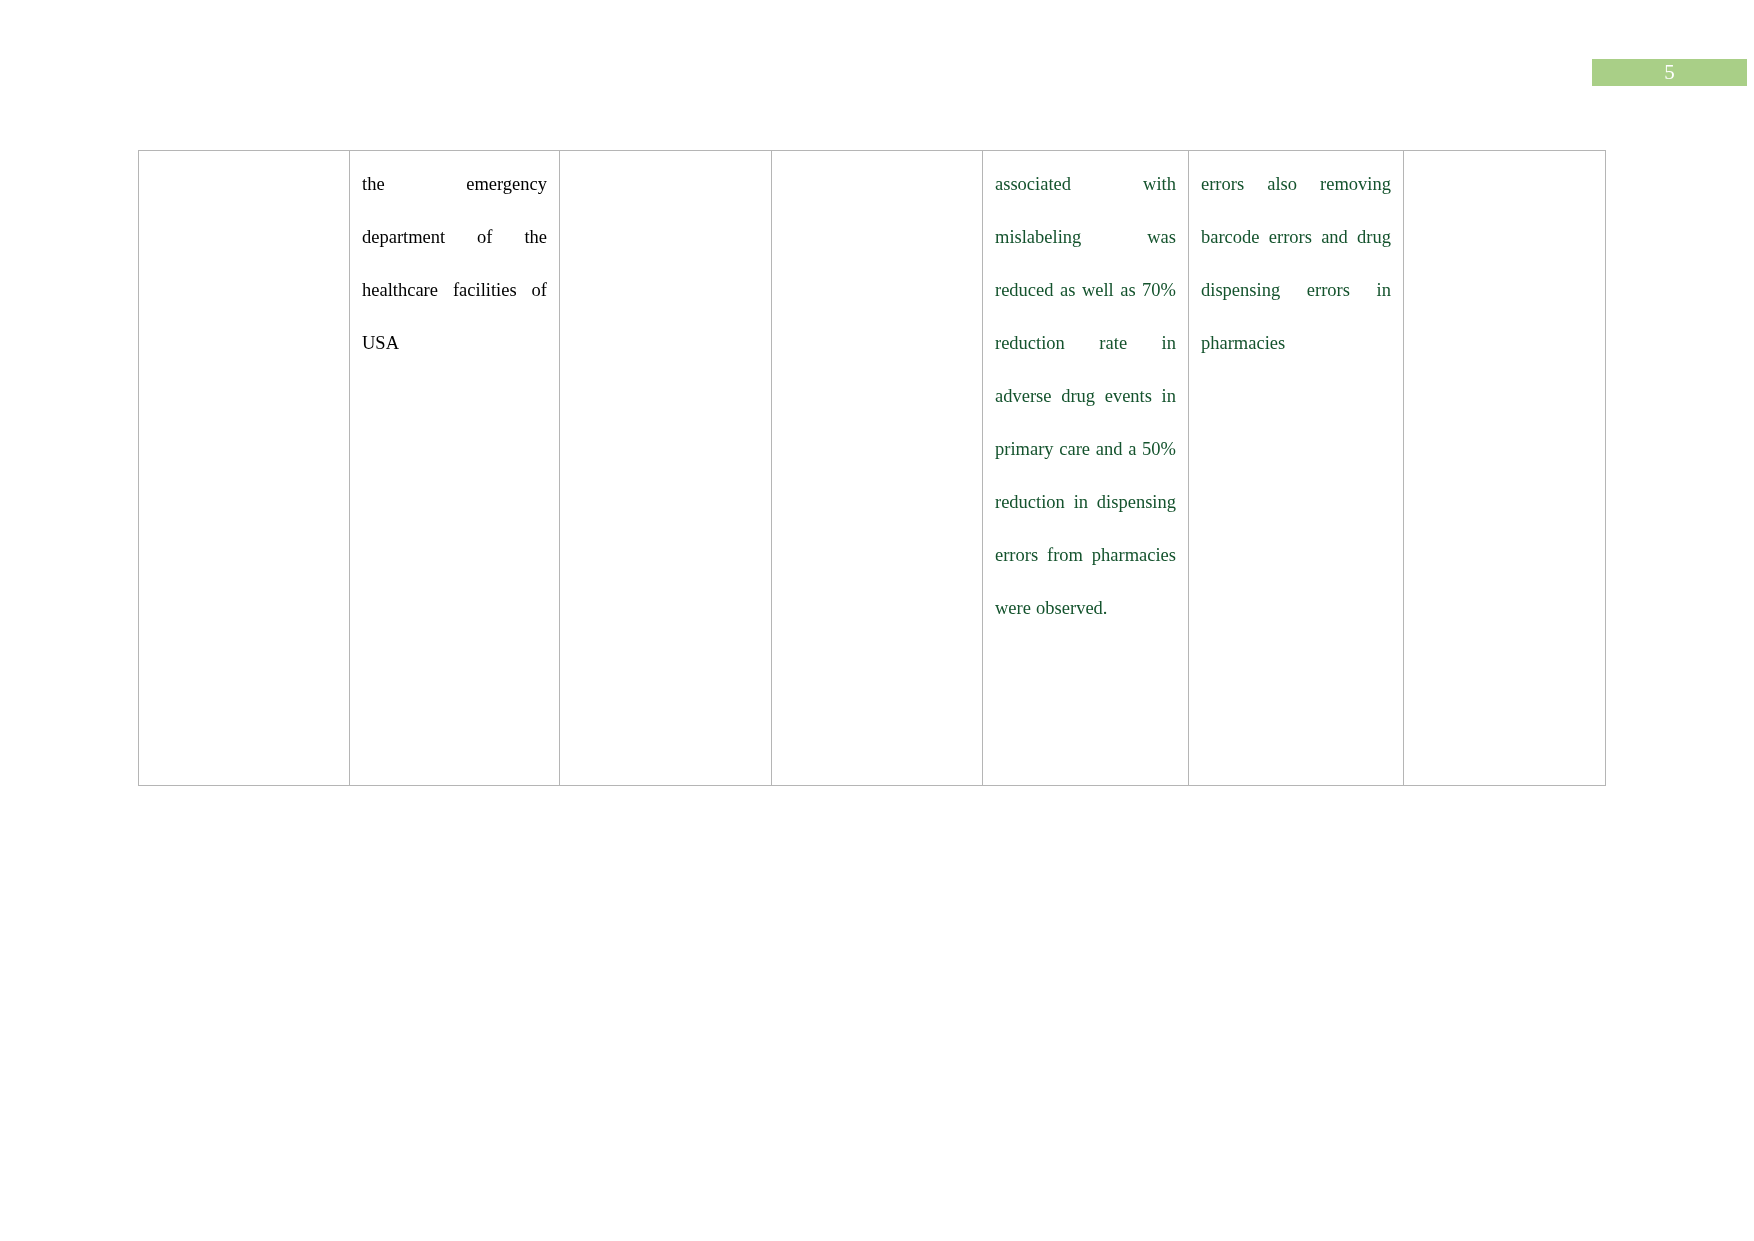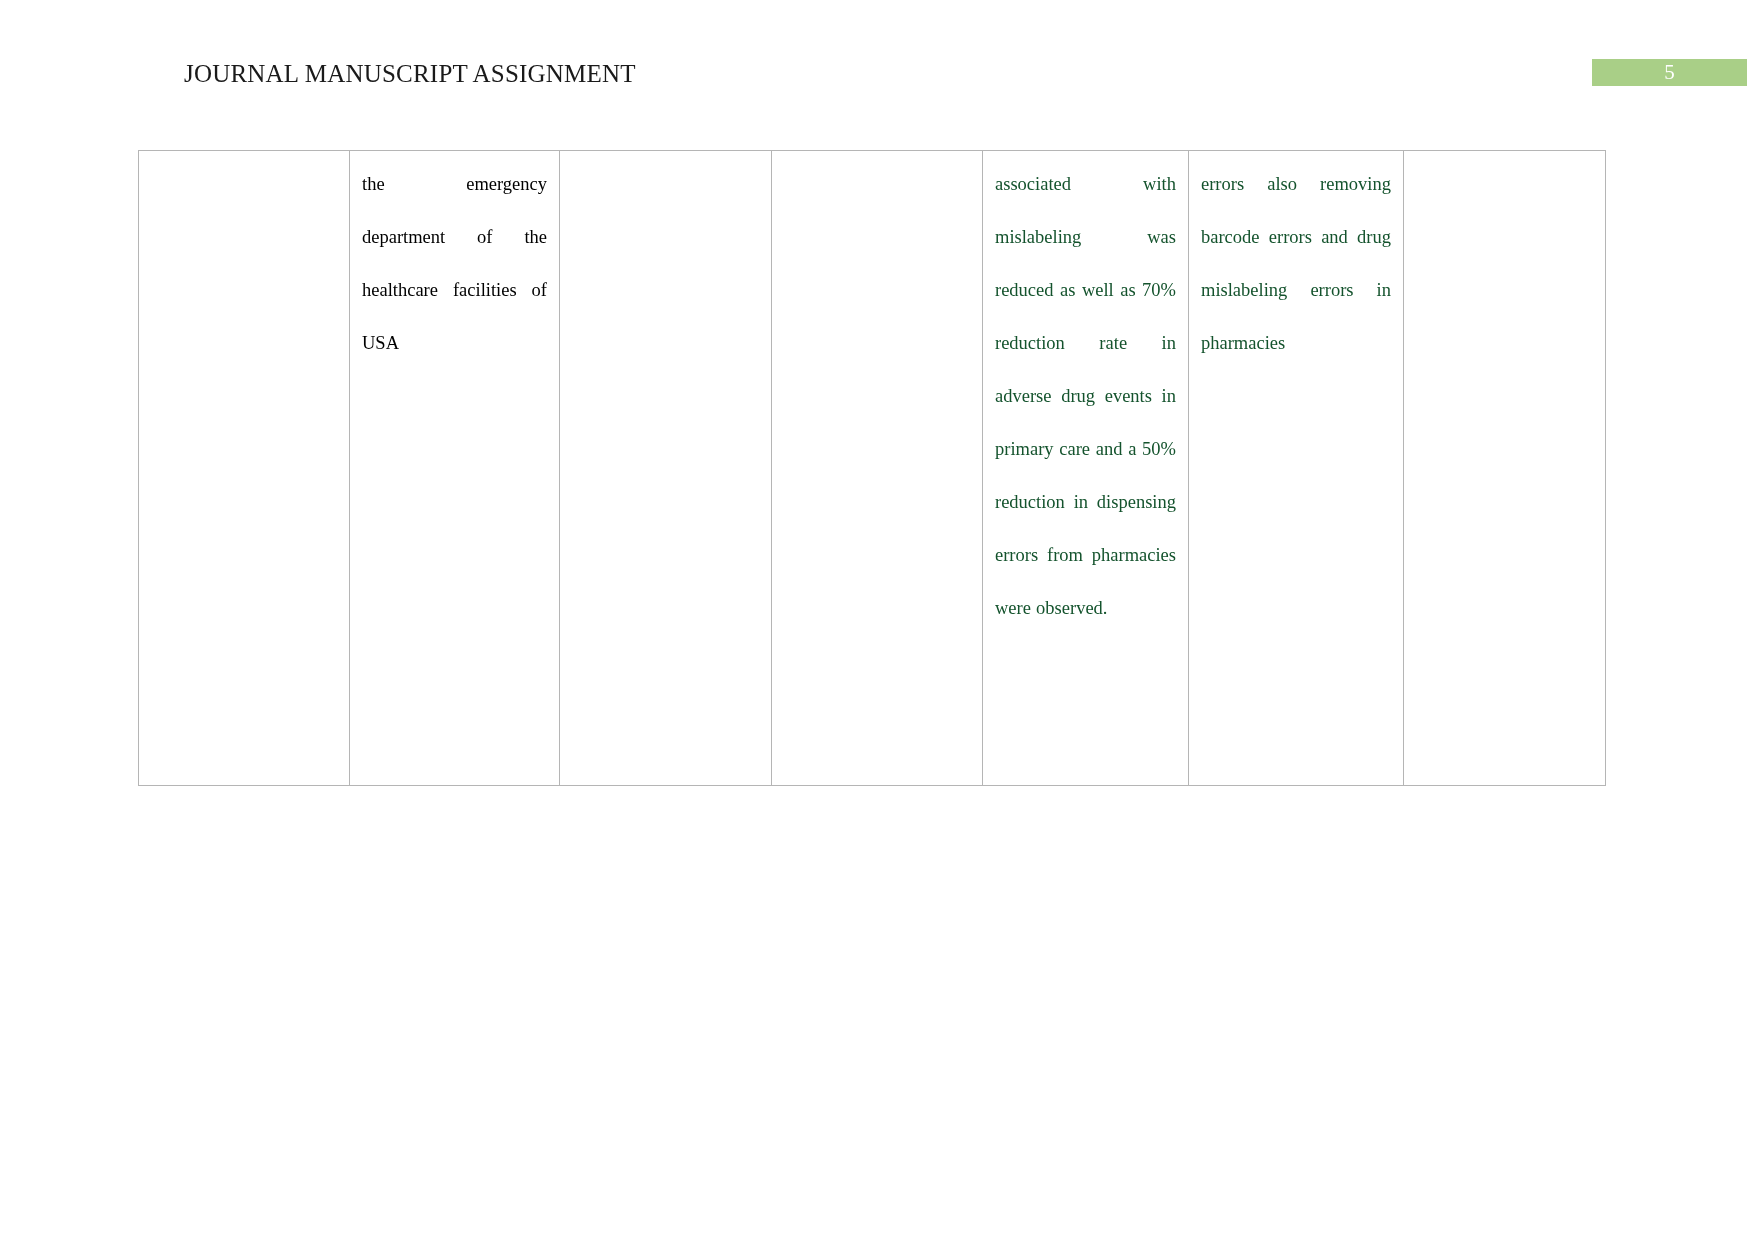--- a/index.html
+++ b/index.html
@@ -103,21 +103,20 @@
   .row-main { height: 635px; border-radius: 27px; }
 
   .empty-cell { height: 100%; }
 </style>
 </head>
 <body>
 
 <div class="page">
 
   <div class="page-header">
-    <div class="header-title">JOURNAL MANUSCRIPT ASSIGNMENT</div>
     <div class="page-number-badge">5</div>
   </div>
 
   <table class="doc-table">
     <tbody>
       <tr class="row-main">
         <td class="col-1">
           <div class="cell-inner cell-black empty-cell"></div>
         </td>
         <td class="col-2">
@@ -126,21 +125,21 @@
         <td class="col-3">
           <div class="cell-inner cell-black empty-cell"></div>
         </td>
         <td class="col-4">
           <div class="cell-inner cell-black empty-cell"></div>
         </td>
         <td class="col-5">
           <div class="cell-inner cell-red last-left">associated with mislabeling was reduced as well as 70% reduction rate in adverse drug events in primary care and a 50% reduction in dispensing errors from pharmacies were observed.</div>
         </td>
         <td class="col-6">
-          <div class="cell-inner cell-red last-left">errors also removing barcode errors and drug mislabeling errors in pharmacies</div>
+          <div class="cell-inner cell-red last-left">errors also removing barcode errors and drug dispensing errors in pharmacies</div>
         </td>
         <td class="col-7">
           <div class="cell-inner cell-black empty-cell"></div>
         </td>
       </tr>
     </tbody>
   </table>
 
 </div>
 

